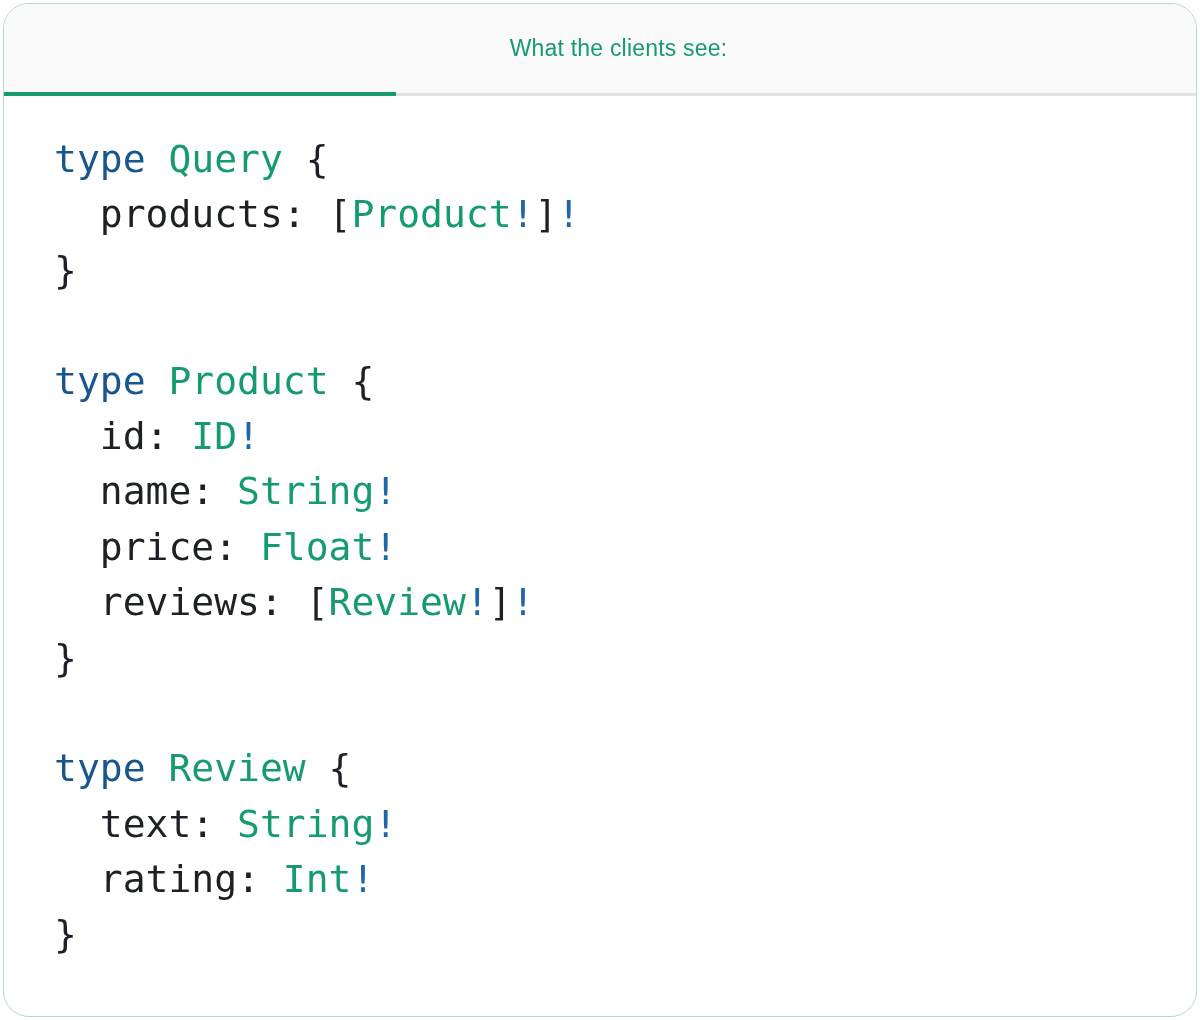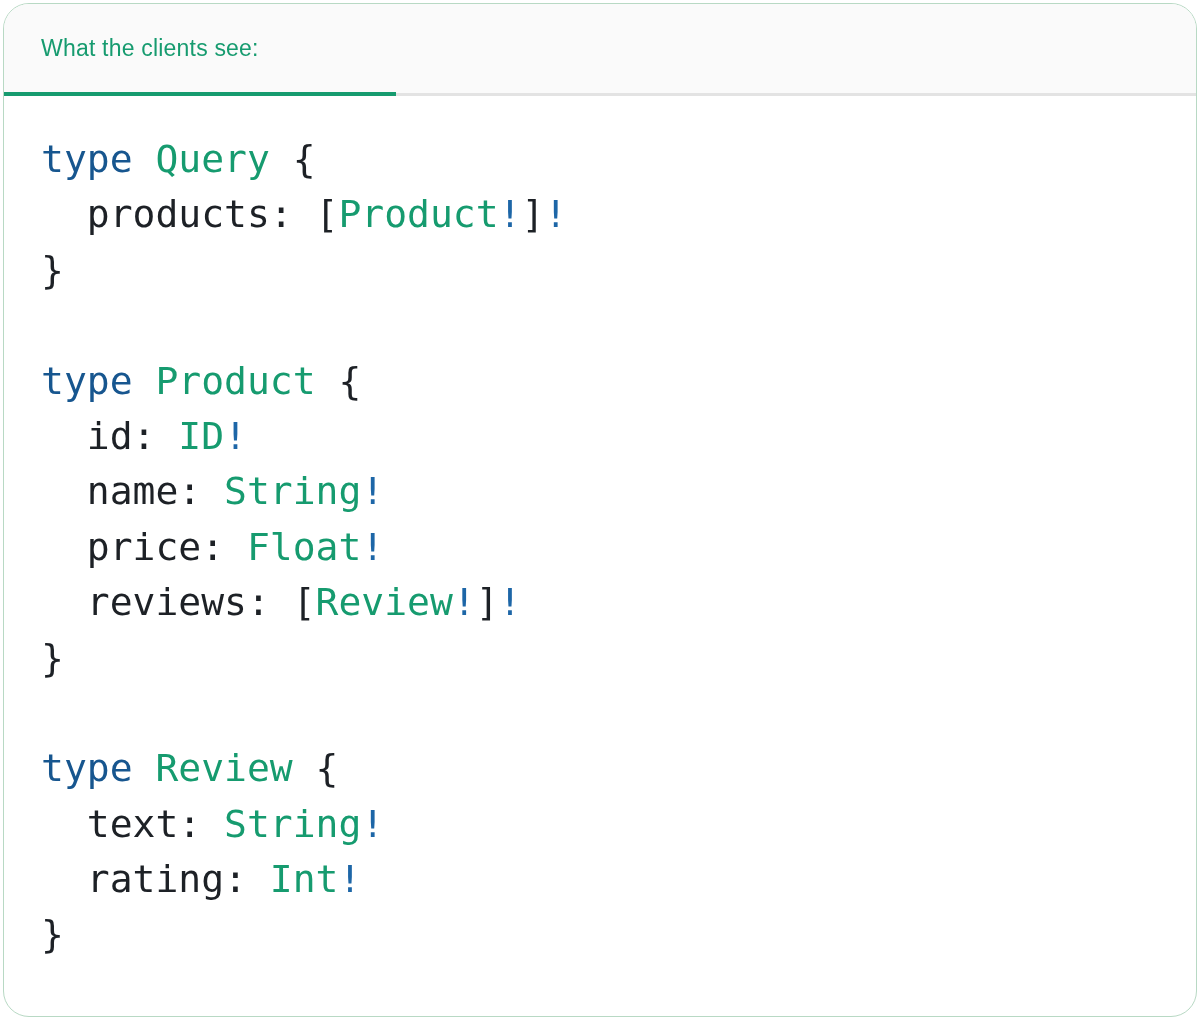--- a/index.html
+++ b/index.html
@@ -28,20 +28,21 @@
   }
   .tabbar {
     position: relative;
     height: 92px;
     background: var(--tabbar-bg, #fafafa);
     border-bottom: 3px solid var(--divider, #e3e3e3);
     display: flex;
     align-items: center;
     padding-left: 37px;
     box-sizing: border-box;
+    justify-content: center;
   }
   .tab {
     display: inline-flex;
     align-items: center;
     height: 100%;
     cursor: pointer;
   }
   .tab-label {
     color: var(--green, #169b6f);
     font-size: 23px;
@@ -59,20 +60,21 @@
   .code {
     padding: 36px 24px 0 37px;
     font-family: "DejaVu Sans Mono", "Liberation Mono", monospace;
     font-size: 38px;
     line-height: 55.4px;
     white-space: pre;
     color: var(--dark, #1d2126);
   }
   .code-line {
     height: 55.4px;
+    margin-left: 13px;
   }
   .tok-plain   { color: var(--dark, #1d2126); }
   .tok-keyword { color: var(--blue, #17568f); }
   .tok-type    { color: var(--green, #169b6f); }
   .tok-bang    { color: var(--bang, #1d66a7); }
 </style>
 </head>
 <body>
 
 <div class="stage" style="--green: #169b6f; --blue: #17568f; --bang: #1d66a7; --dark: #1d2126; --border: #b8d9c4; --divider: #e3e3e3; --tabbar-bg: #fafafa;">

